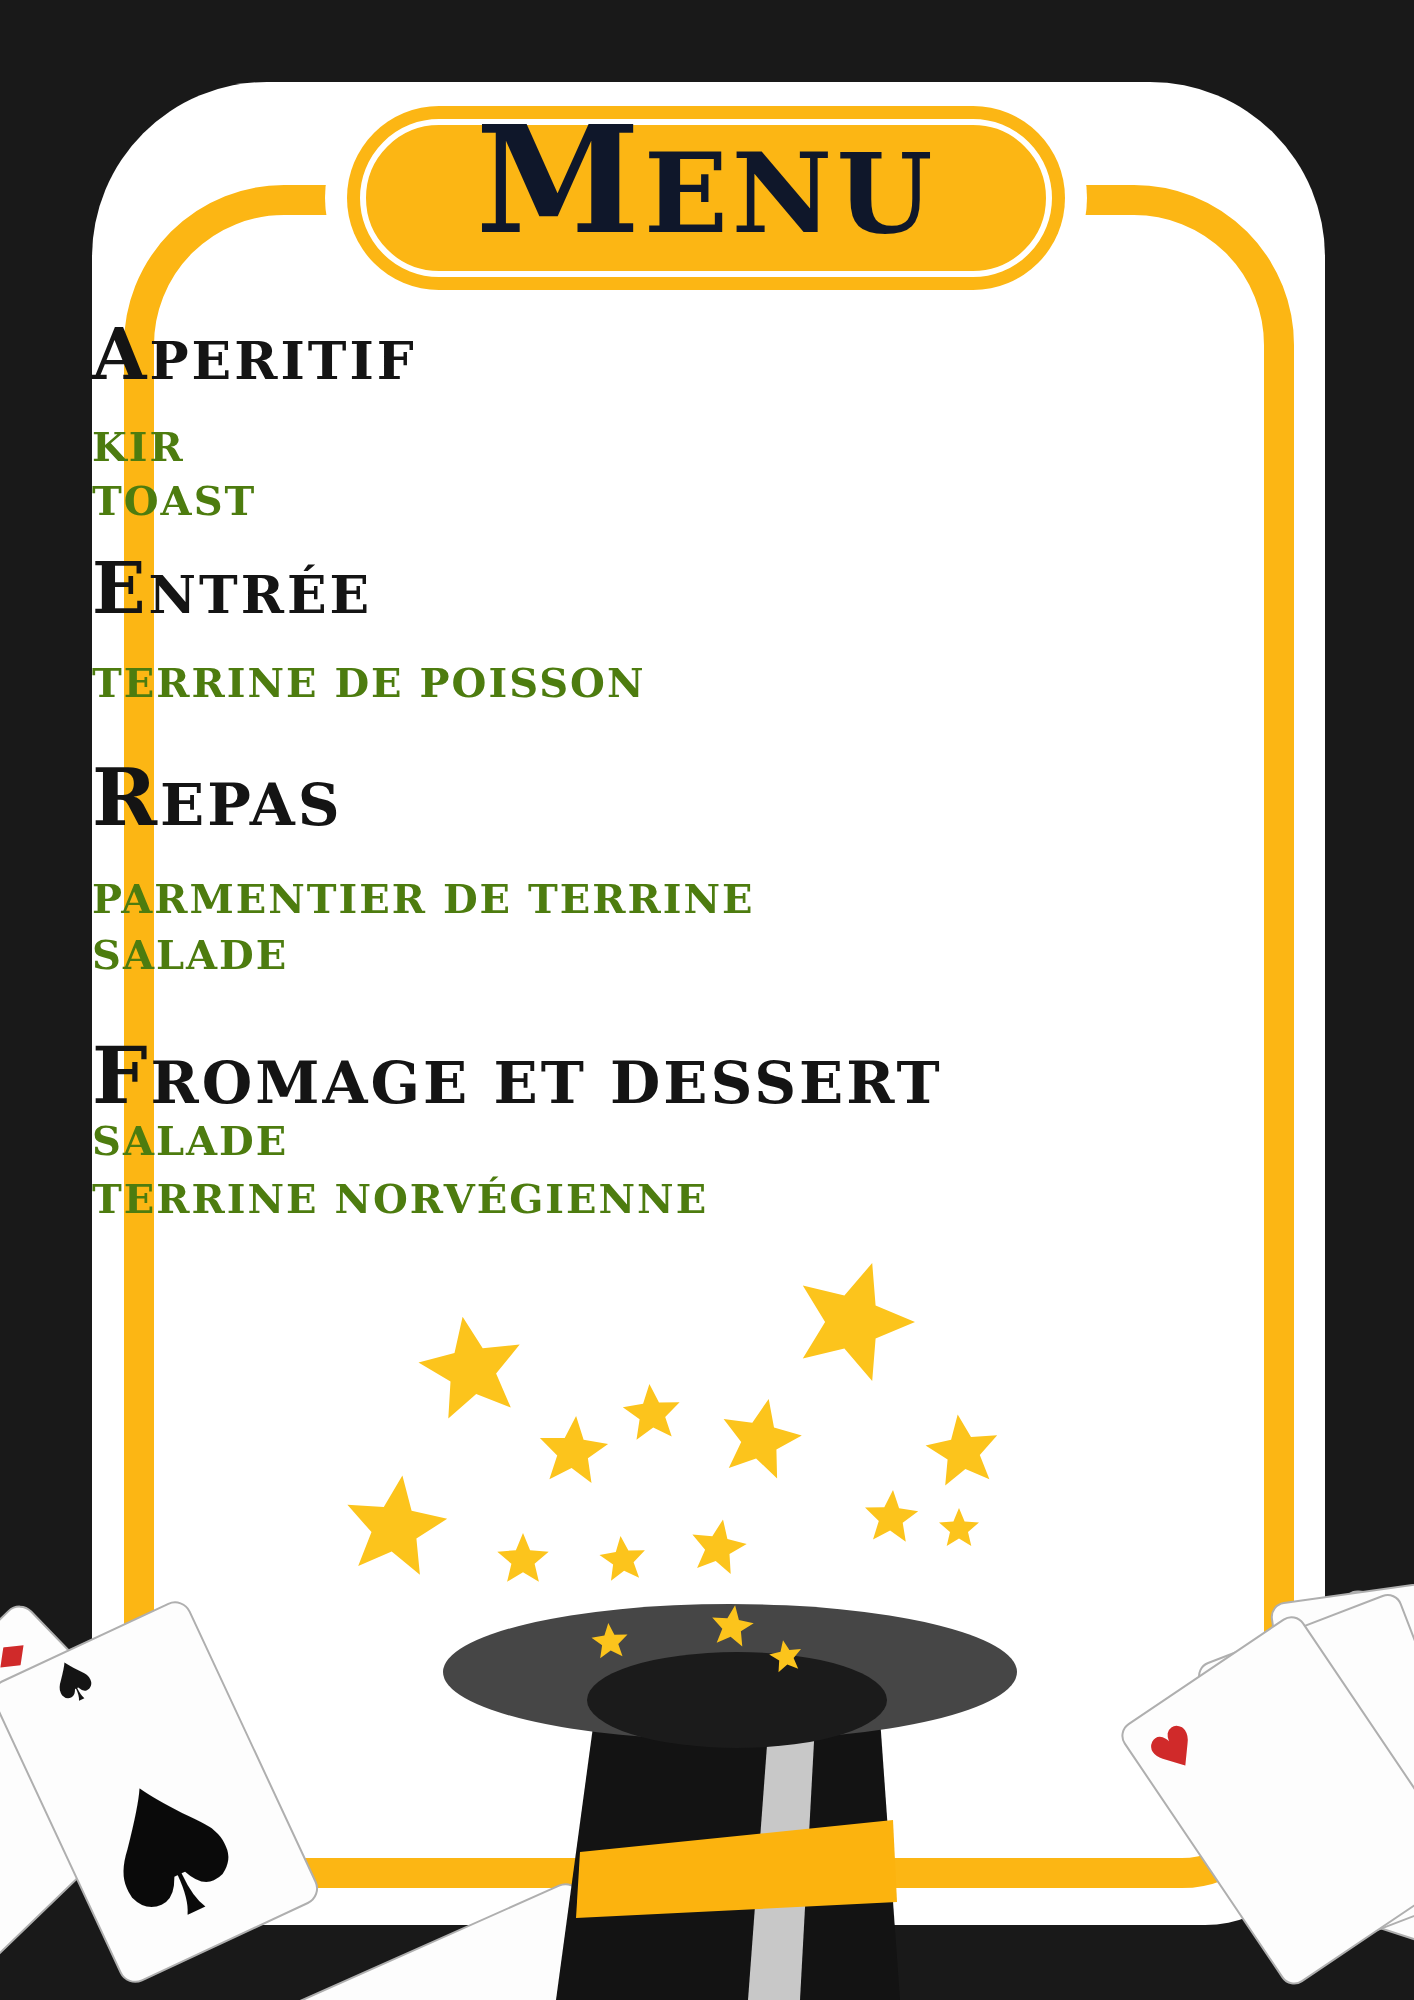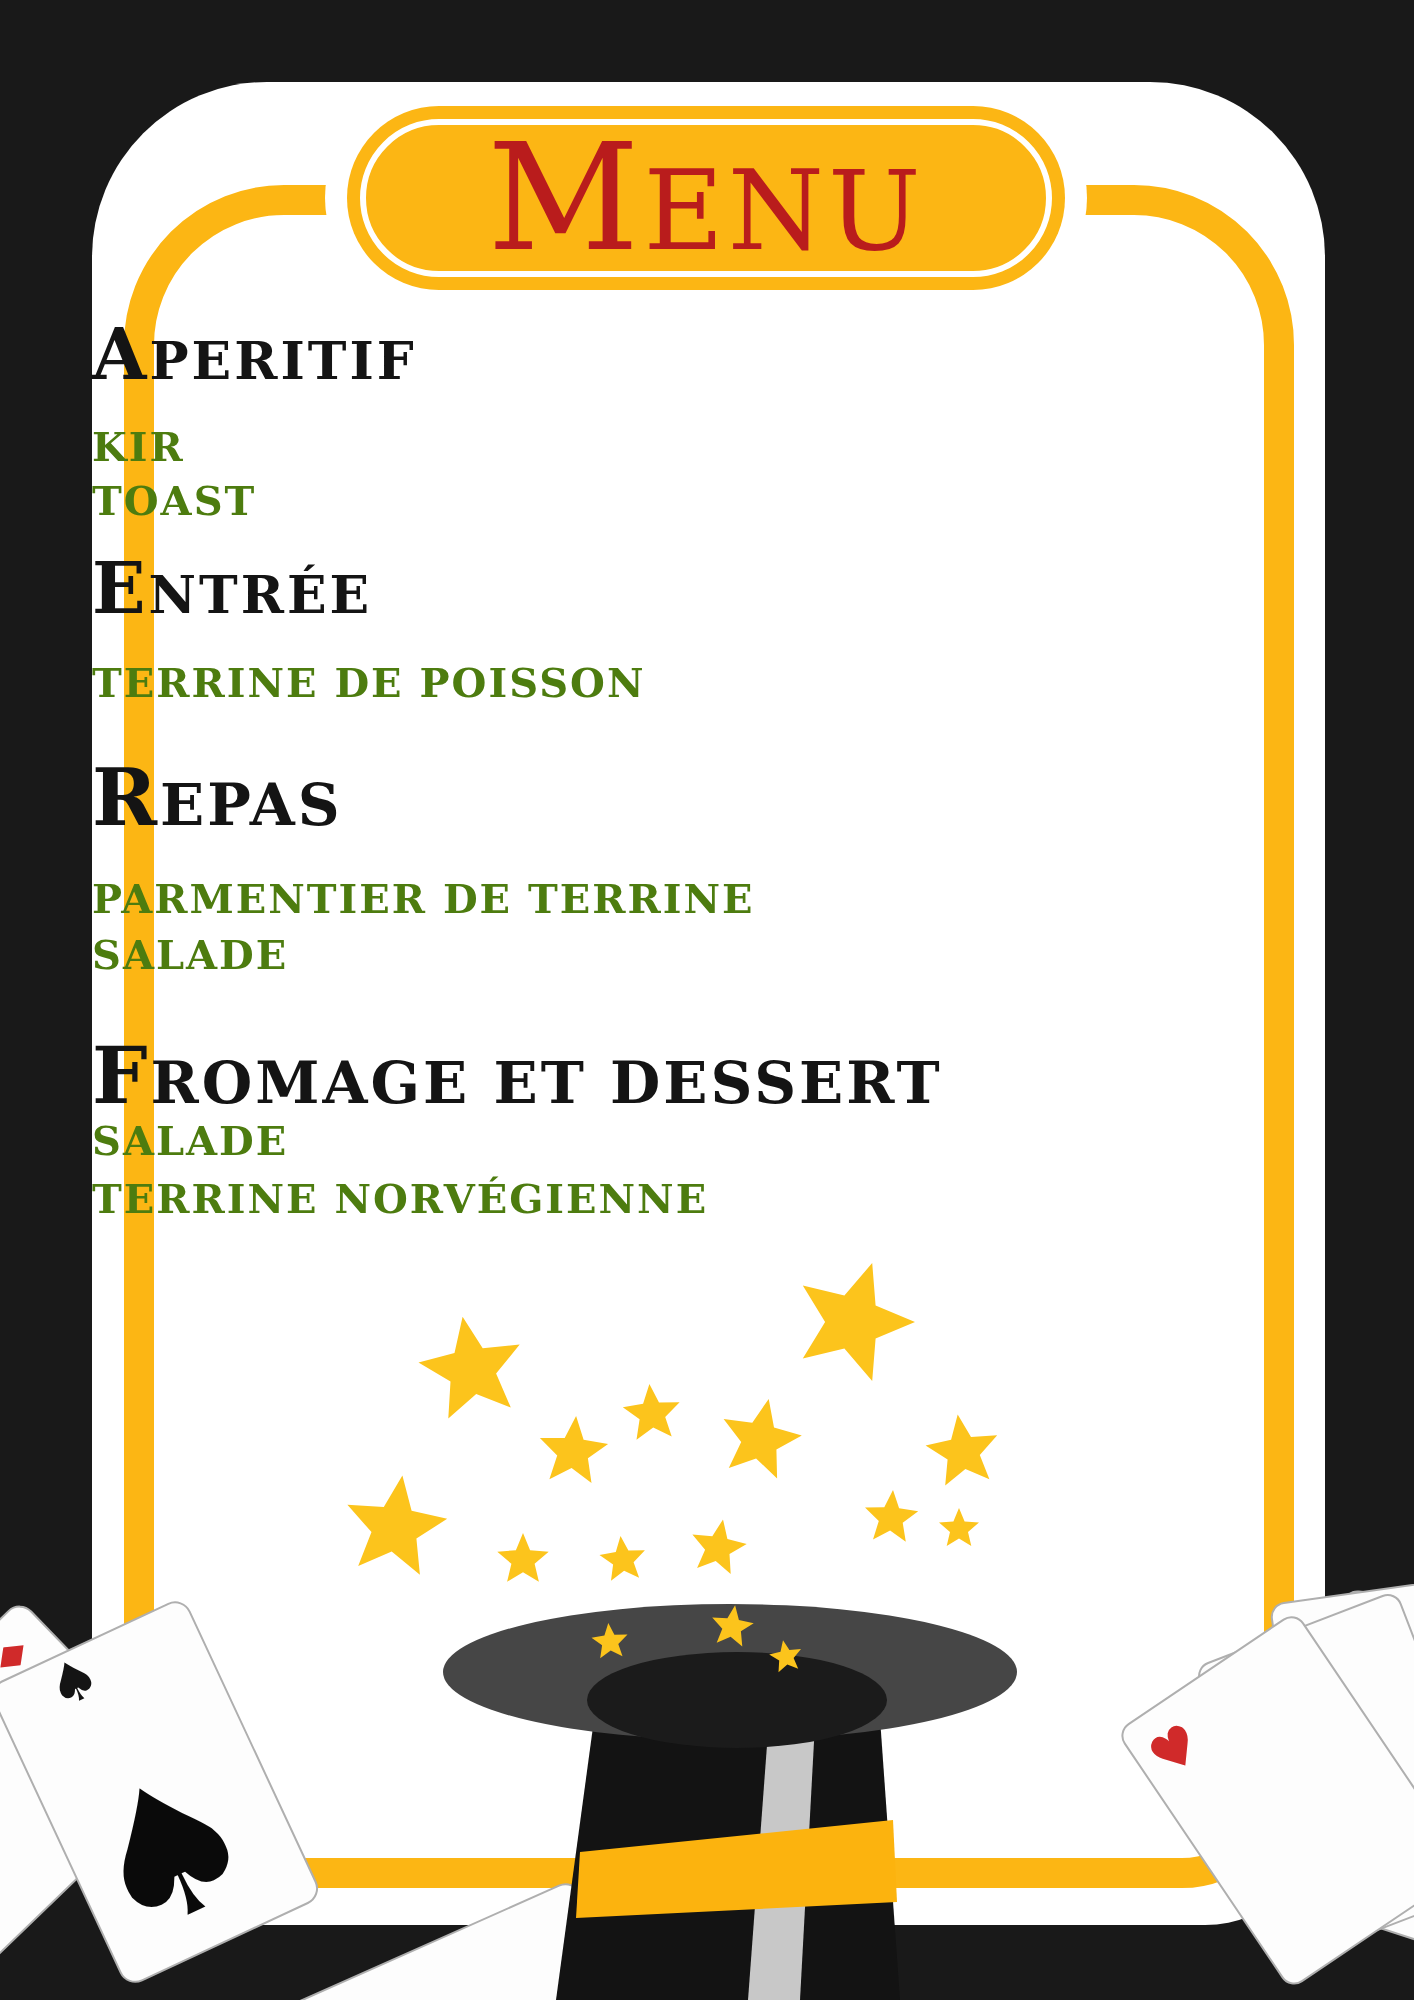--- a/index.html
+++ b/index.html
@@ -24,22 +24,22 @@
   .badge-pill {
     position:absolute; left:347px; top:106px; width:718px; height:184px;
     background:#FCB614; border-radius:92px;
   }
   .badge-inner-line {
     position:absolute; left:13px; top:13px; right:13px; bottom:13px;
     border:6px solid #ffffff; border-radius:79px;
   }
   .badge-title {
     position:absolute; left:0; top:0; width:100%; height:100%;
-    display:flex; align-items:center; justify-content:center;
-    font-size:110px; font-weight:normal; color:#b91c1c;
+    display:flex; justify-content:center;
+    font-size:110px; font-weight:bold; color:#0f172a;
     text-transform:uppercase; letter-spacing:4px; line-height:1;
   }
   .badge-title .tt { display:block; }
   .tt::first-letter, .fancy::first-letter { font-size:1.35em; }
   .line { position:absolute; left:92px; width:1397px; text-align:left; line-height:1.05; }
   .heading {
     font-weight:bold; color:#141414; text-transform:uppercase;
     letter-spacing:3px; font-size:52px;
   }
   .heading.big { font-size:58px; }

